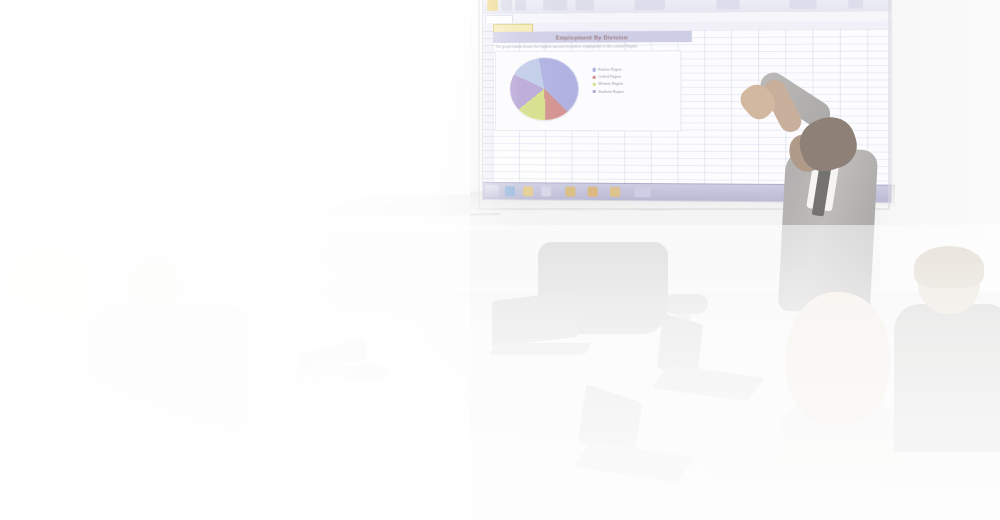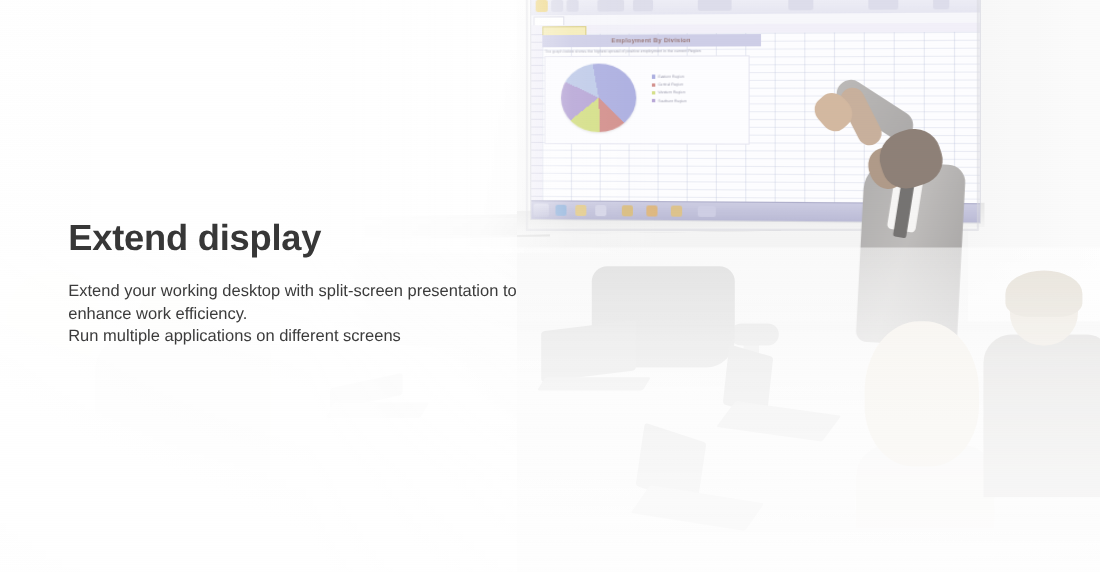--- a/index.html
+++ b/index.html
@@ -283,22 +283,14 @@
         <div class="hair"></div>
     </div>
   </div>
 
   <div class="wash-bottom"></div>
   <div class="wash-left"></div>
   <div class="wash-top"></div>
   <div class="wash-global"></div>
   <div class="grain"></div>
 
-  <div class="copy">
-    <h1>Extend display</h1>
-    <div class="body">
-      <div>Extend your working desktop with split-screen presentation to</div>
-      <div>enhance work efficiency.</div>
-      <div>Run multiple applications on different screens</div>
-    </div>
-  </div>
 
 </div>
 
 </body></html>

